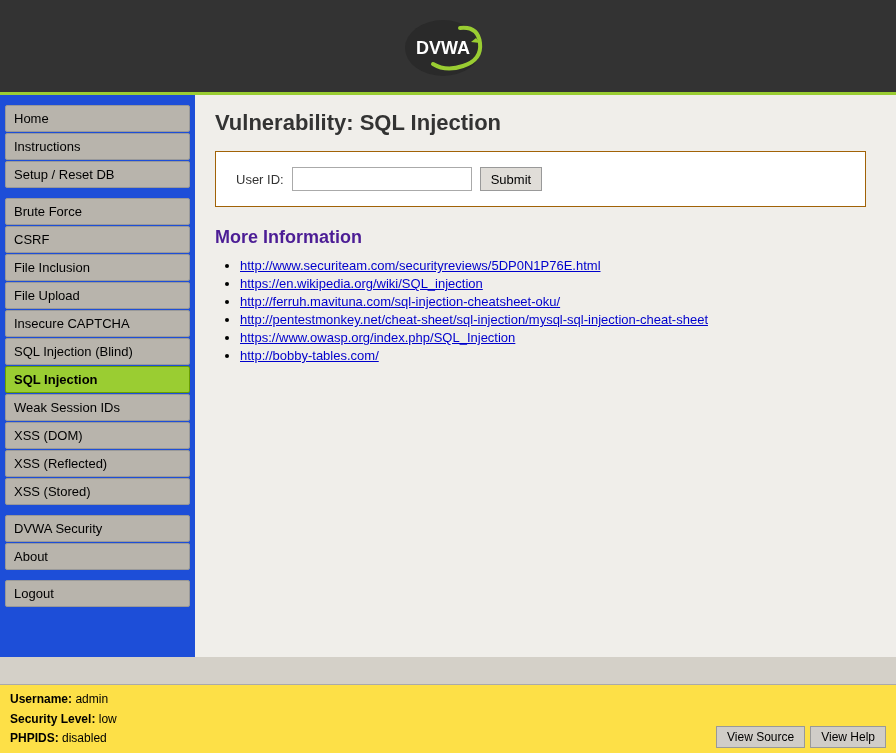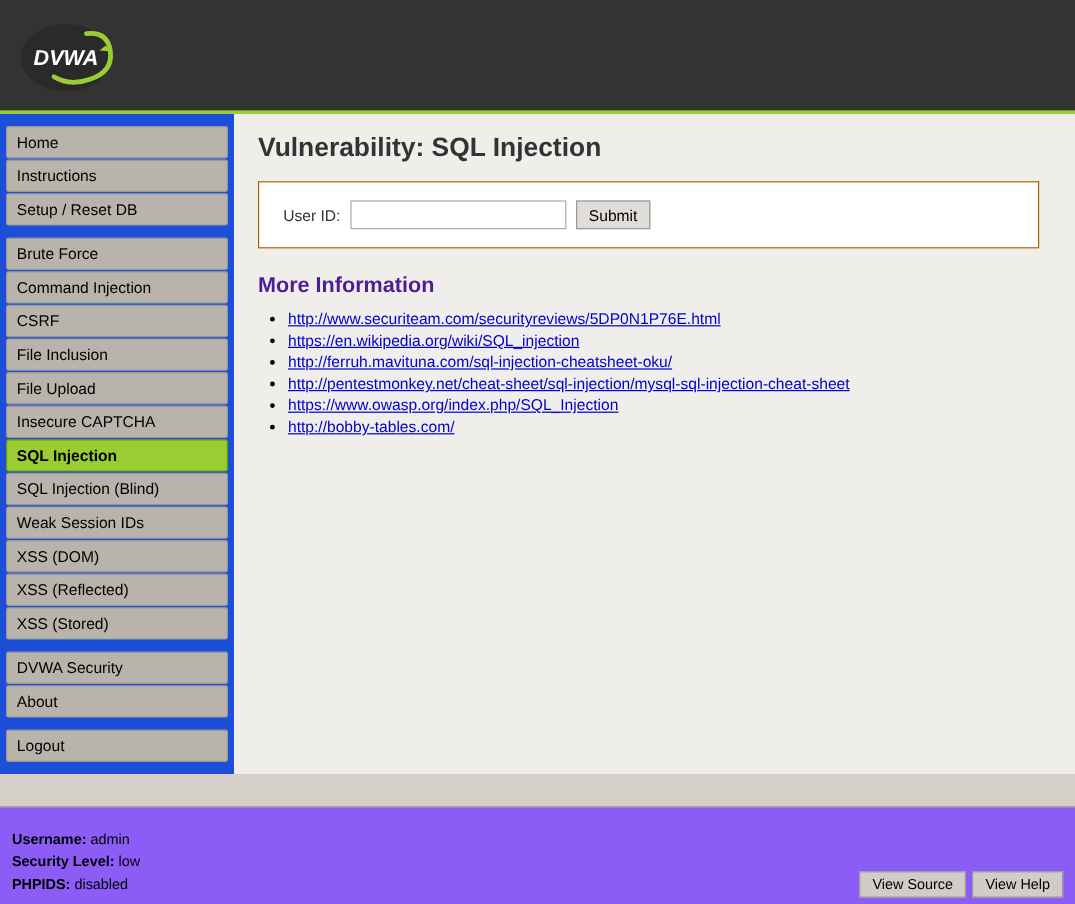--- a/index.html
+++ b/index.html
@@ -117,45 +117,45 @@
       margin-bottom: 3px;
     }
     .info-links li a {
       color: #0000cc;
       text-decoration: underline;
       font-size: 13px;
     }
 
     
     #footer {
-      background: #8b5cf6;
+      background: #fde047;
       border-top: 1px solid #aaa;
-      padding: 17px 10px;
+      padding: 5px 10px;
       display: flex;
       justify-content: space-between;
       align-items: flex-end;
       font-size: 12px;
       margin-top: 27px;
     }
     #footer-left { line-height: 1.6; }
     #footer-right { display: flex; gap: 5px; justify-content: space-between; }
     .footer-btn {
       padding: 3px 10px;
       font-size: 12px;
       background: #d0cdc8;
       border: 1px solid #999;
       cursor: pointer;
     }
 
     
     .dvwa-logo-container {
       display: flex;
       align-items: center;
+      justify-content: center;
       padding: 8px 0;
-      font-style: italic;
     }
   </style>
 </head>
 <body>
 
 <div id="header">
   <div class="dvwa-logo-container">
     <svg width="120" height="60" viewBox="0 0 120 60">
 
       <ellipse cx="55" cy="30" rx="38" ry="28" fill="#2a2a2a"></ellipse>
@@ -172,27 +172,26 @@
 
   <nav id="sidebar">
 
     <a class="sidebar-item">Home</a>
     <a class="sidebar-item">Instructions</a>
     <a class="sidebar-item">Setup / Reset DB</a>
 
     <div class="sidebar-spacer"></div>
 
     <a class="sidebar-item">Brute Force</a>
-    <a class="sidebar-item">Command Injection</a>
     <a class="sidebar-item">CSRF</a>
     <a class="sidebar-item">File Inclusion</a>
     <a class="sidebar-item">File Upload</a>
     <a class="sidebar-item">Insecure CAPTCHA</a>
+    <a class="sidebar-item">SQL Injection (Blind)</a>
     <a class="sidebar-item active">SQL Injection</a>
-    <a class="sidebar-item">SQL Injection (Blind)</a>
     <a class="sidebar-item">Weak Session IDs</a>
     <a class="sidebar-item">XSS (DOM)</a>
     <a class="sidebar-item">XSS (Reflected)</a>
     <a class="sidebar-item">XSS (Stored)</a>
 
     <div class="sidebar-spacer"></div>
 
     <a class="sidebar-item">DVWA Security</a>
     <a class="sidebar-item">About</a>
 

